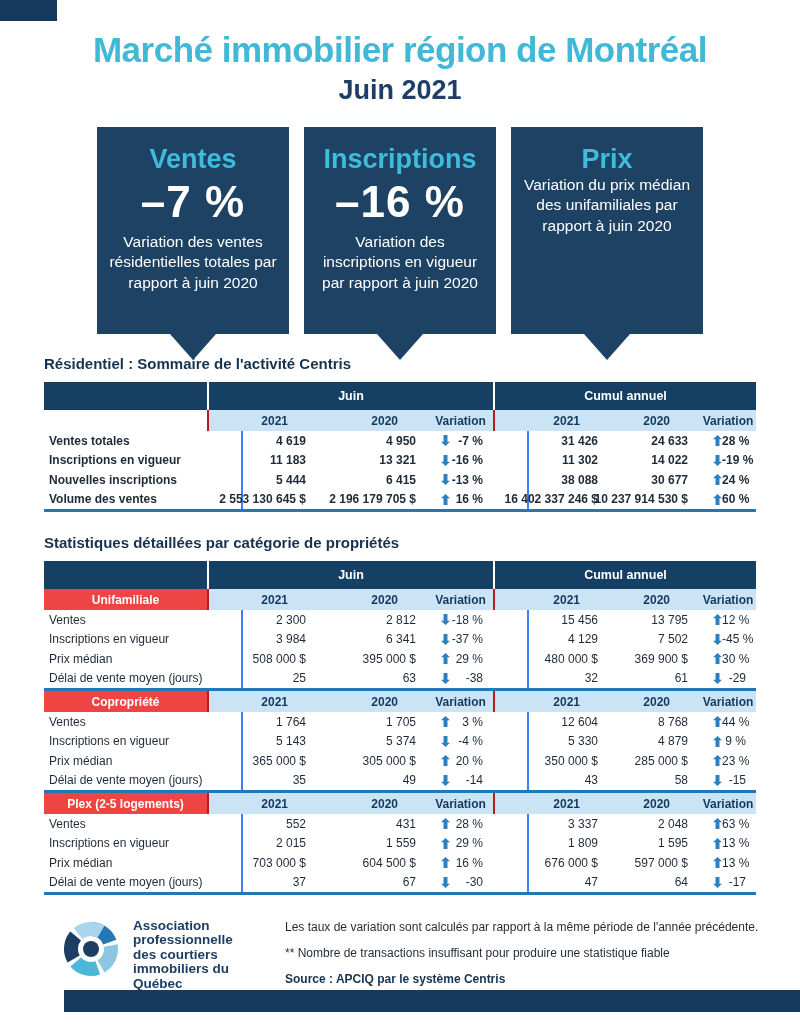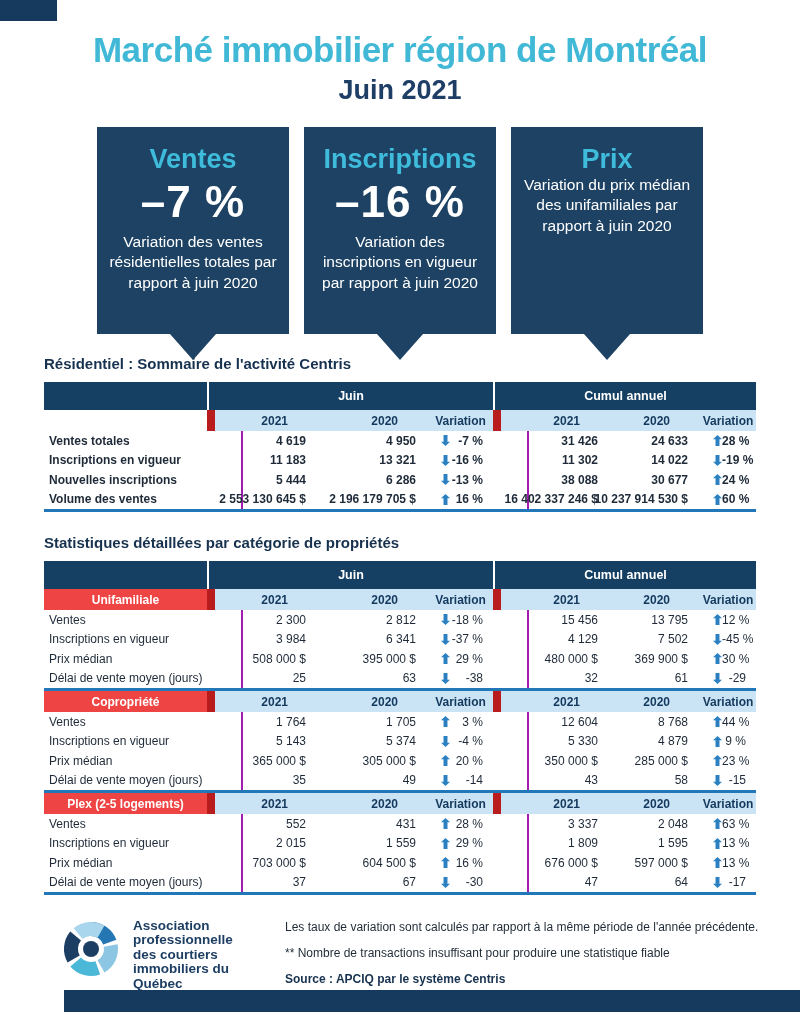--- a/index.html
+++ b/index.html
@@ -38,23 +38,23 @@
 
   .tbl { width:712px; margin-left:44px; font-size:12px; color:#1e2a38; }
   .row { display:grid; grid-template-columns:163px 111px 110px 65px 117px 90px 56px; }
   .cell { display:flex; align-items:center; white-space:nowrap; }
   .row.head { height:28px; background:#153f63; color:#ffffff; font-weight:700; font-size:12.5px; }
   .row.head .gh { justify-content:center; border-left:2px solid #ffffff; }
   .row.sub  { height:21px; }
   .row.sub .cell { background:#cbe4f5; color:#14395e; font-weight:700; }
   .row.sub .sub-label { background:#ffffff; }
   .row.sub .cat { background:#ef4444; color:#ffffff; justify-content:center; }
-  .row.sub .grp { border-left:8px solid #b91c1c; }
+  .row.sub .grp { border-left:2px solid #b91c1c; }
   .row.data { height:19.5px; background:#ffffff; }
-  .row.data .grp { border-left:2px solid #a21caf;margin-left:34px; }
+  .row.data .grp { border-left:2px solid #3b82f6;margin-left:34px; }
   .row.data.bold .cell { font-weight:700; }
   .ch  { justify-content:flex-end; padding-right:30px; }
   .chv { justify-content:center; padding-right:0; }
   .lbl { padding-left:5px; }
   .num { justify-content:flex-end; padding-right:12px; }
   .var { justify-content:space-between; padding:0 10px 0 13px; }
   .arr { display:flex; align-items:center; }
   .block-line { height:3px; background:#2177b8; }
 
   .footer { display:flex; align-items:flex-start; margin:21px 0 0 58px; }
@@ -150,21 +150,21 @@
           <svg width="9" height="11" viewBox="0 0 10 12">
             <path d="M5 12 L10 7.5 L7.2 7.5 L7.2 0 L2.8 0 L2.8 7.5 L0 7.5 Z" fill="#2b80c2"></path>
           </svg>
         </span>
         <span>-19 %</span>
       </div>
     </div>
     <div class="row data bold">
       <div class="cell lbl">Nouvelles inscriptions</div>
       <div class="cell num grp">5 444</div>
-      <div class="cell num">6 286</div>
+      <div class="cell num">6 415</div>
       <div class="cell var">
         <span class="arr">
           <svg width="9" height="11" viewBox="0 0 10 12">
             <path d="M5 12 L10 7.5 L7.2 7.5 L7.2 0 L2.8 0 L2.8 7.5 L0 7.5 Z" fill="#2b80c2"></path>
           </svg>
         </span>
         <span>-13 %</span>
       </div>
       <div class="cell num grp">38 088</div>
       <div class="cell num">30 677</div>

